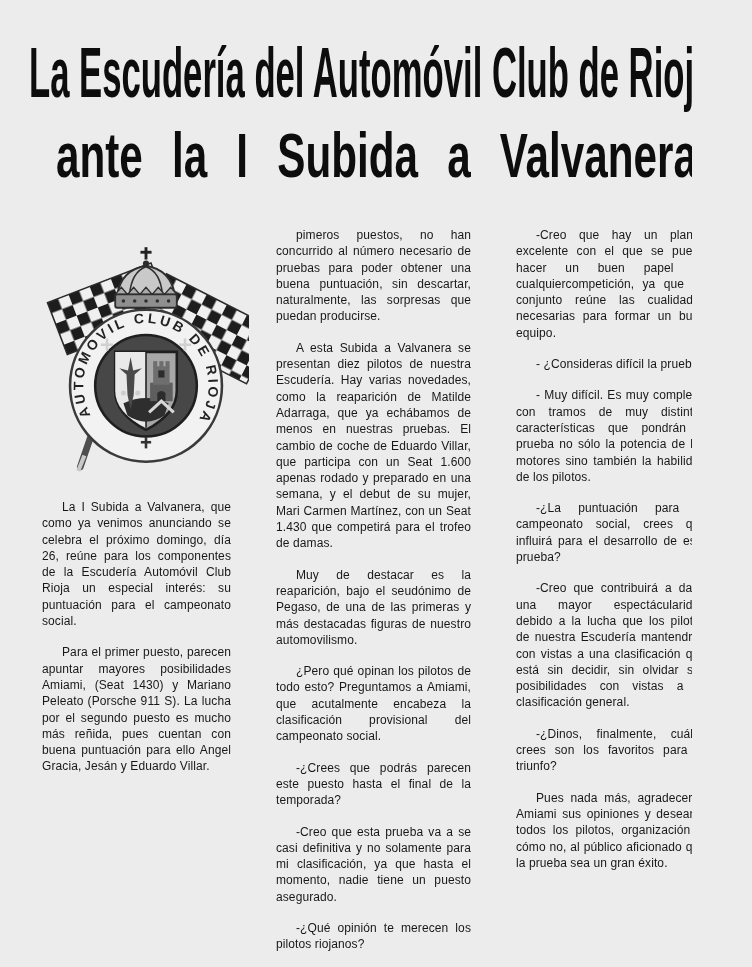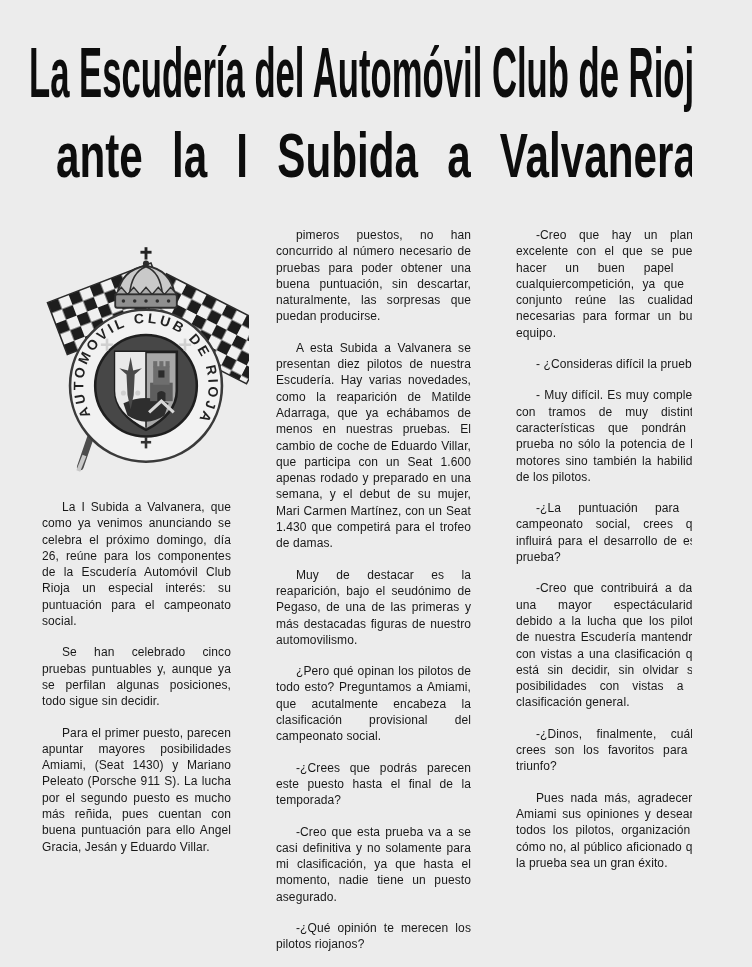--- a/index.html
+++ b/index.html
@@ -131,21 +131,20 @@
           <circle cx="78" cy="60.5" r="1.7" fill="#2e2e2e"></circle>
           <circle cx="89" cy="60.5" r="1.7" fill="#2e2e2e"></circle>
           <circle cx="100" cy="60.5" r="1.7" fill="#2e2e2e"></circle>
           <circle cx="111" cy="60.5" r="1.7" fill="#2e2e2e"></circle>
           <circle cx="122" cy="60.5" r="1.7" fill="#2e2e2e"></circle>
         </g>
       </svg>
 
       <div class="paras">
           <p>La I Subida a Valvanera, que como ya venimos anunciando se celebra el próximo domingo, día 26, reúne para los componentes de la Escudería Automóvil Club Rioja un especial interés: su puntuación para el campeonato social.</p>
-          <p>Se han celebrado cinco pruebas puntuables y, aunque ya se perfilan algunas posiciones, todo sigue sin decidir.</p>
           <p>Para el primer puesto, parecen apuntar mayores posibilidades Amiami, (Seat 1430) y Mariano Peleato (Porsche 911 S). La lucha por el segundo puesto es mucho más reñida, pues cuentan con buena puntuación para ello Angel Gracia, Jesán y Eduardo Villar.</p>
         </div>
     </div>
 
     <div class="col">
       <div class="paras">
           <p>pimeros puestos, no han concurrido al número necesario de pruebas para poder obtener una buena puntuación, sin descartar, naturalmente, las sorpresas que puedan producirse.</p>
           <p>A esta Subida a Valvanera se presentan diez pilotos de nuestra Escudería. Hay varias novedades, como la reaparición de Matilde Adarraga, que ya echábamos de menos en nuestras pruebas. El cambio de coche de Eduardo Villar, que participa con un Seat 1.600 apenas rodado y preparado en una semana, y el debut de su mujer, Mari Carmen Martínez, con un Seat 1.430 que competirá para el trofeo de damas.</p>
           <p>Muy de destacar es la reaparición, bajo el seudónimo de Pegaso, de una de las primeras y más destacadas figuras de nuestro automovilismo.</p>
           <p class="gap">¿Pero qué opinan los pilotos de todo esto? Preguntamos a Amiami, que acutalmente encabeza la clasificación provisional del campeonato social.</p>

